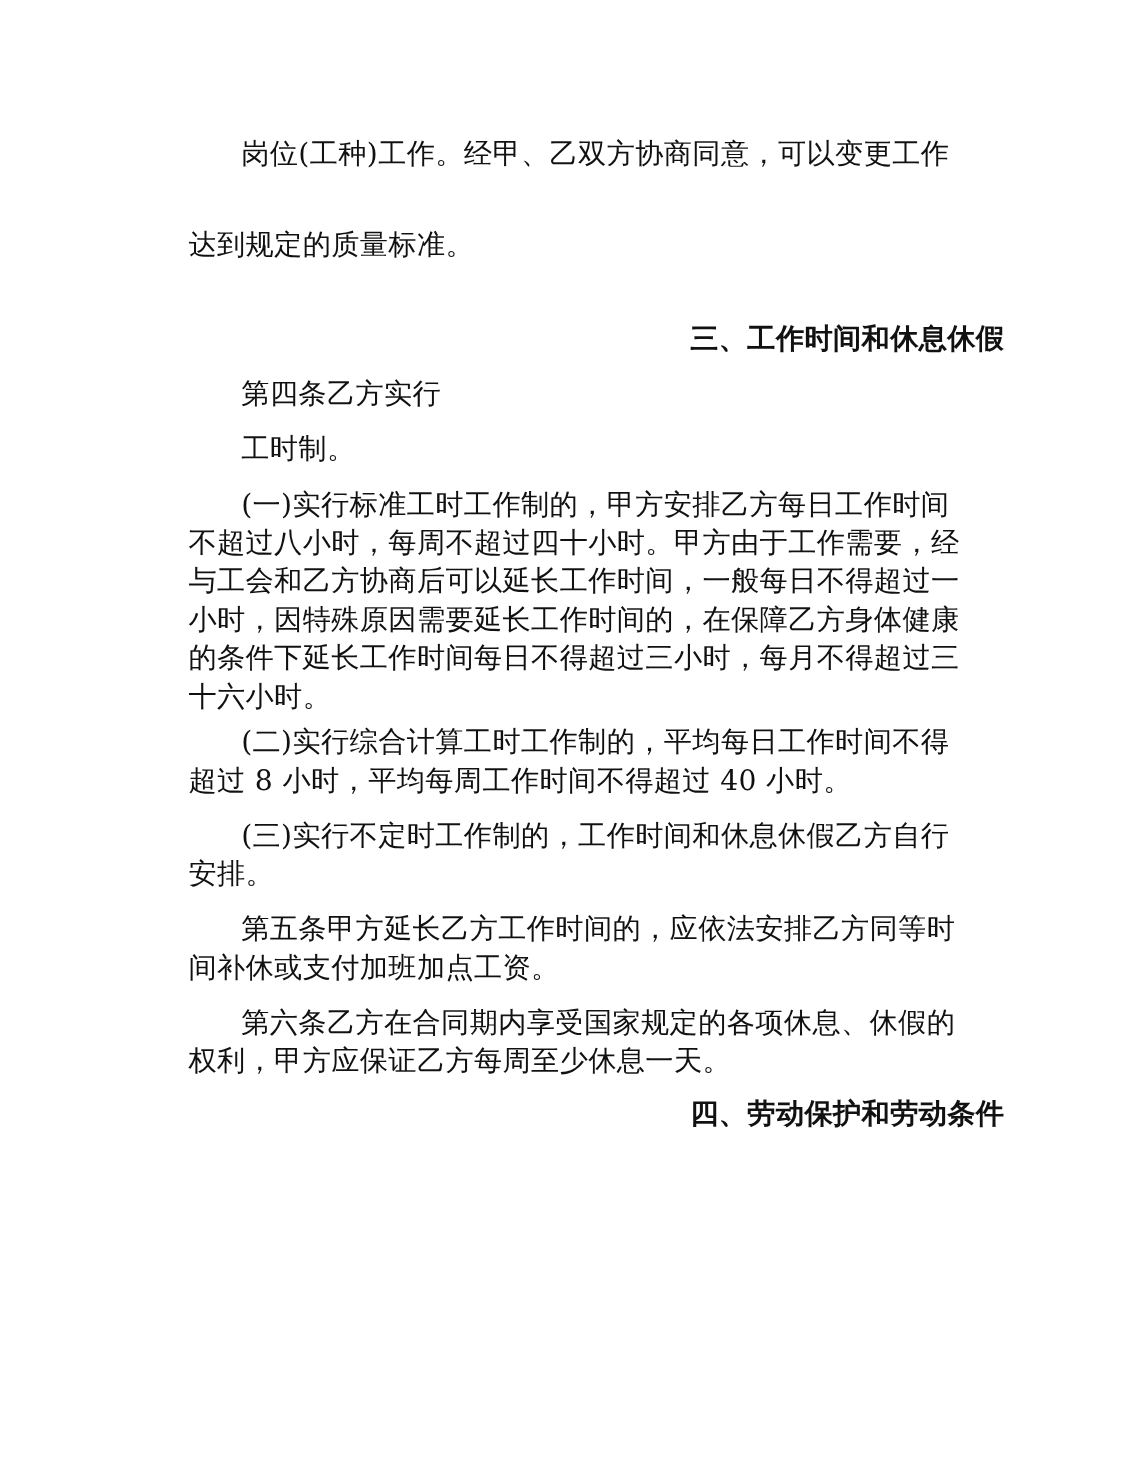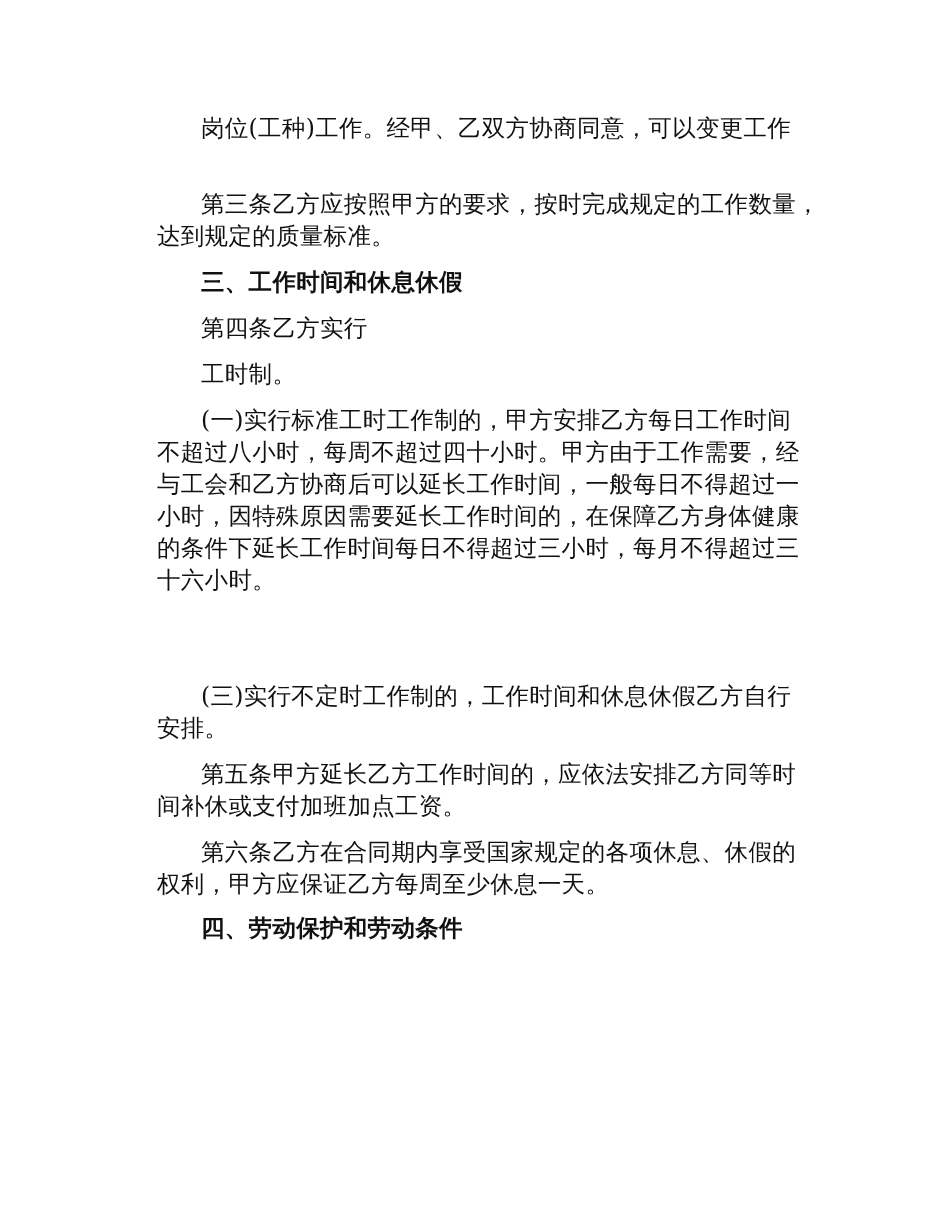--- a/index.html
+++ b/index.html
@@ -2,33 +2,32 @@
 <html><head>
 <meta charset="utf-8">
 <style>
   html, body { margin: 0; padding: 0; background: #ffffff; }
   body { width: 950px; height: 1230px; position: relative; overflow: hidden;
          font-family: "DejaVu Serif", "Liberation Serif", serif; color: #111111; }
   .page { position: absolute; left: 0; top: 0; width: 950px; height: 1230px; background: #ffffff; margin-left: 16px; }
   .para { position: absolute; left: 141px; width: 680px; }
   .line { display: block; height: 32px; line-height: 32px; font-size: 23.5px; white-space: nowrap; letter-spacing: 0.3px; }
   .indent { padding-left: 44px; }
-  .heading .line { font-weight: bold; font-family: "DejaVu Sans", "Liberation Sans", sans-serif; }
+  .heading .line { font-weight: bold; font-family: "DejaVu Sans", "Liberation Sans", sans-serif; text-align: right; }
 </style>
 </head>
 <body>
 
 <div class="page">
 
   <div class="para" style="top:112px">
     <span class="line indent">岗位(工种)工作。经甲、乙双方协商同意，可以变更工作</span>
   </div>
 
   <div class="para" style="top:188px">
-    <span class="line indent">第三条乙方应按照甲方的要求，按时完成规定的工作数量，</span>
     <span class="line">达到规定的质量标准。</span>
   </div>
 
   <div class="para heading" style="top:266px">
     <span class="line indent">三、工作时间和休息休假</span>
   </div>
 
   <div class="para" style="top:312px">
     <span class="line indent">第四条乙方实行</span>
   </div>
@@ -39,20 +38,24 @@
 
   <div class="para" style="top:404px">
     <span class="line indent">(一)实行标准工时工作制的，甲方安排乙方每日工作时间</span>
     <span class="line">不超过八小时，每周不超过四十小时。甲方由于工作需要，经</span>
     <span class="line">与工会和乙方协商后可以延长工作时间，一般每日不得超过一</span>
     <span class="line">小时，因特殊原因需要延长工作时间的，在保障乙方身体健康</span>
     <span class="line">的条件下延长工作时间每日不得超过三小时，每月不得超过三</span>
     <span class="line">十六小时。</span>
   </div>
 
+  <div class="para" style="top:602px">
+    <span class="line indent">(二)实行综合计算工时工作制的，平均每日工作时间不得</span>
+    <span class="line">超过 8 小时，平均每周工作时间不得超过 40 小时。</span>
+  </div>
 
   <div class="para" style="top:680px">
     <span class="line indent">(三)实行不定时工作制的，工作时间和休息休假乙方自行</span>
     <span class="line">安排。</span>
   </div>
 
   <div class="para" style="top:758px">
     <span class="line indent">第五条甲方延长乙方工作时间的，应依法安排乙方同等时</span>
     <span class="line">间补休或支付加班加点工资。</span>
   </div>

